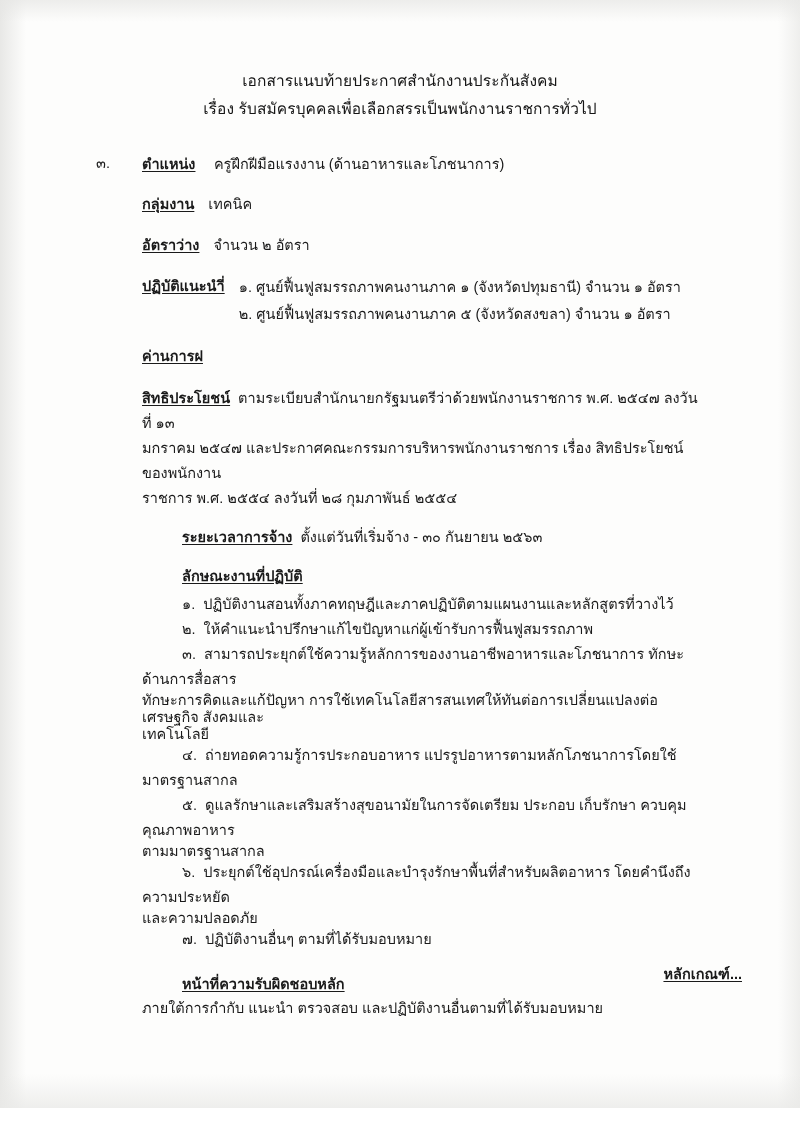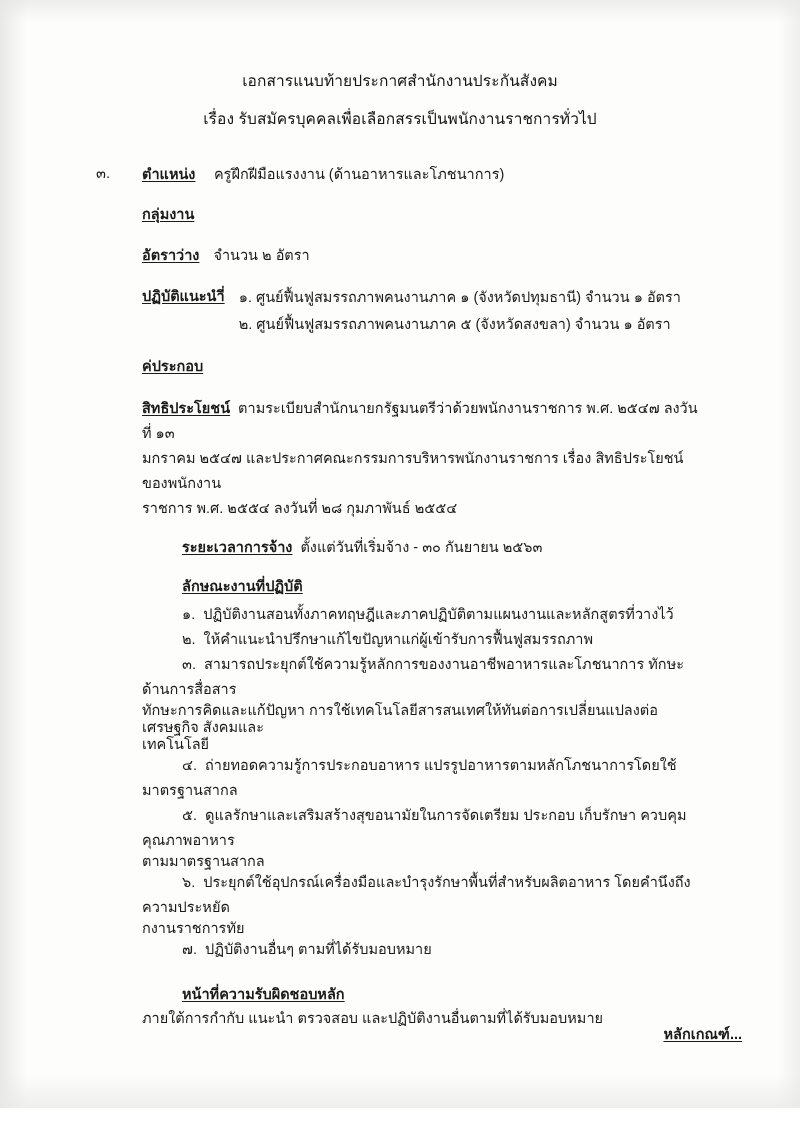--- a/index.html
+++ b/index.html
@@ -57,21 +57,21 @@
     text-align: center;
     margin-bottom: 30px;
   }
   .title-line {
     font-size: 15.5px;
     line-height: 26px;
     letter-spacing: 0.1px;
     color: #161616;
   }
   .title-line.second {
-    margin-top: 12px;
+    margin-top: 2px;
   }
 
   .section-head-row {
     display: flex;
     align-items: flex-start;
     margin-bottom: 18px;
   }
   .section-number {
     width: 46px;
     flex: 0 0 46px;
@@ -146,21 +146,21 @@
 
   .plain-line {
     font-size: 14.5px;
     line-height: 17px;
     margin-left: 46px;
   }
 
   .footer-note {
     position: absolute;
     right: 58px;
-    top: 1022px;
+    top: 962px;
     font-size: 14.5px;
   }
   .footer-note .ul {
     text-decoration: underline;
     text-underline-offset: 2px;
     font-weight: bold;
   }
 
   .spacer-sm { height: 8px; }
   .spacer-md { height: 14px; }
@@ -185,37 +185,38 @@
     <div class="section-head-row">
       <div class="section-number">๓.</div>
       <div>
         <span class="field-label">ตำแหน่ง</span>
         <span class="field-value" style="margin-left:14px;">ครูฝึกฝีมือแรงงาน (ด้านอาหารและโภชนาการ)</span>
       </div>
     </div>
 
     <div class="field-row">
       <span class="field-label">กลุ่มงาน</span>
+      <span class="field-value">เทคนิค</span>
     </div>
 
     <div class="field-row">
       <span class="field-label">อัตราว่าง</span>
       <span class="field-value">จำนวน  ๒  อัตรา</span>
     </div>
 
     <div class="field-row">
       <span class="field-label">ปฏิบัติแนะนำี่</span>
       <span class="field-value">
         <div class="sub-line">๑. ศูนย์ฟื้นฟูสมรรถภาพคนงานภาค ๑ (จังหวัดปทุมธานี)  จำนวน  ๑  อัตรา</div>
         <div class="sub-line">๒. ศูนย์ฟื้นฟูสมรรถภาพคนงานภาค ๕ (จังหวัดสงขลา)  จำนวน  ๑  อัตรา</div>
       </span>
     </div>
 
     <div class="field-row">
-      <span class="field-label">ค่ประกอบ</span>
+      <span class="field-label">ค่านการฝ</span>
     </div>
 
     <div class="para">
       <span class="field-label">สิทธิประโยชน์</span><span>ตามระเบียบสำนักนายกรัฐมนตรีว่าด้วยพนักงานราชการ พ.ศ. ๒๕๔๗ ลงวันที่ ๑๓</span>
       <div>มกราคม ๒๕๔๗ และประกาศคณะกรรมการบริหารพนักงานราชการ  เรื่อง   สิทธิประโยชน์ของพนักงาน</div>
       <div>ราชการ พ.ศ. ๒๕๕๔ ลงวันที่ ๒๘  กุมภาพันธ์ ๒๕๕๔</div>
     </div>
 
     <div class="para" style="text-indent:40px;">
       <span class="field-label">ระยะเวลาการจ้าง</span><span class="field-value">ตั้งแต่วันที่เริ่มจ้าง - ๓๐  กันยายน ๒๕๖๓</span>
@@ -239,21 +240,21 @@
     <div class="list-item">
       <span class="bullet-num">๔.</span><span>ถ่ายทอดความรู้การประกอบอาหาร แปรรูปอาหารตามหลักโภชนาการโดยใช้มาตรฐานสากล</span>
     </div>
     <div class="list-item">
       <span class="bullet-num">๕.</span><span>ดูแลรักษาและเสริมสร้างสุขอนามัยในการจัดเตรียม ประกอบ เก็บรักษา ควบคุมคุณภาพอาหาร</span>
     </div>
     <div class="plain-line">ตามมาตรฐานสากล</div>
     <div class="list-item">
       <span class="bullet-num">๖.</span><span>ประยุกต์ใช้อุปกรณ์เครื่องมือและบำรุงรักษาพื้นที่สำหรับผลิตอาหาร โดยคำนึงถึงความประหยัด</span>
     </div>
-    <div class="plain-line">กงานราชการทัย</div>
+    <div class="plain-line">และความปลอดภัย</div>
     <div class="list-item">
       <span class="bullet-num">๗.</span><span>ปฏิบัติงานอื่นๆ ตามที่ได้รับมอบหมาย</span>
     </div>
 
     <div class="spacer-sm"></div>
 
     <div class="block-head" style="text-indent:40px;">
       <span class="field-label">หน้าที่ความรับผิดชอบหลัก</span>
     </div>
     <div class="plain-line">ภายใต้การกำกับ แนะนำ ตรวจสอบ และปฏิบัติงานอื่นตามที่ได้รับมอบหมาย</div>

